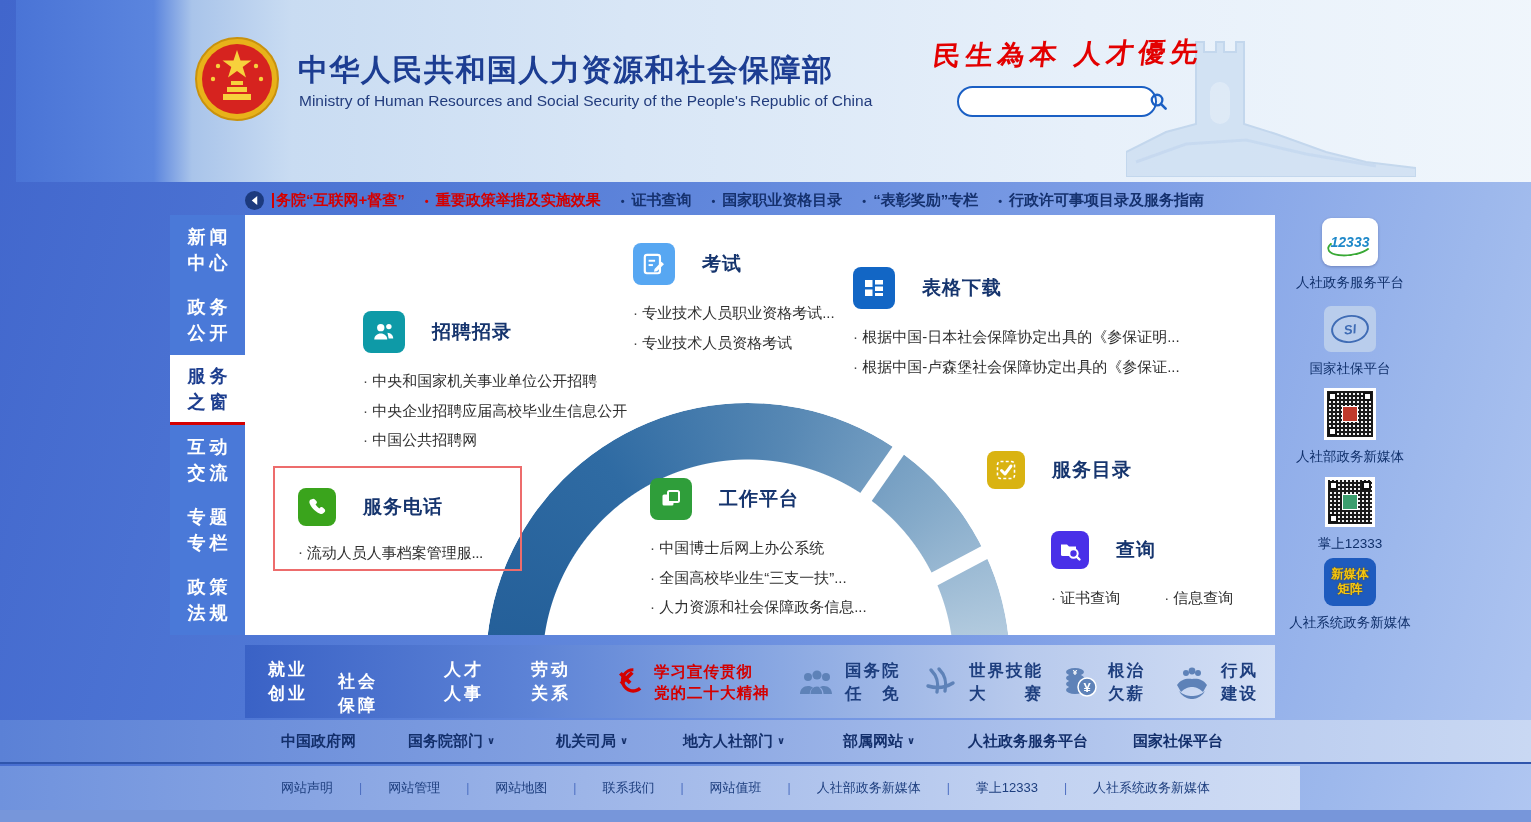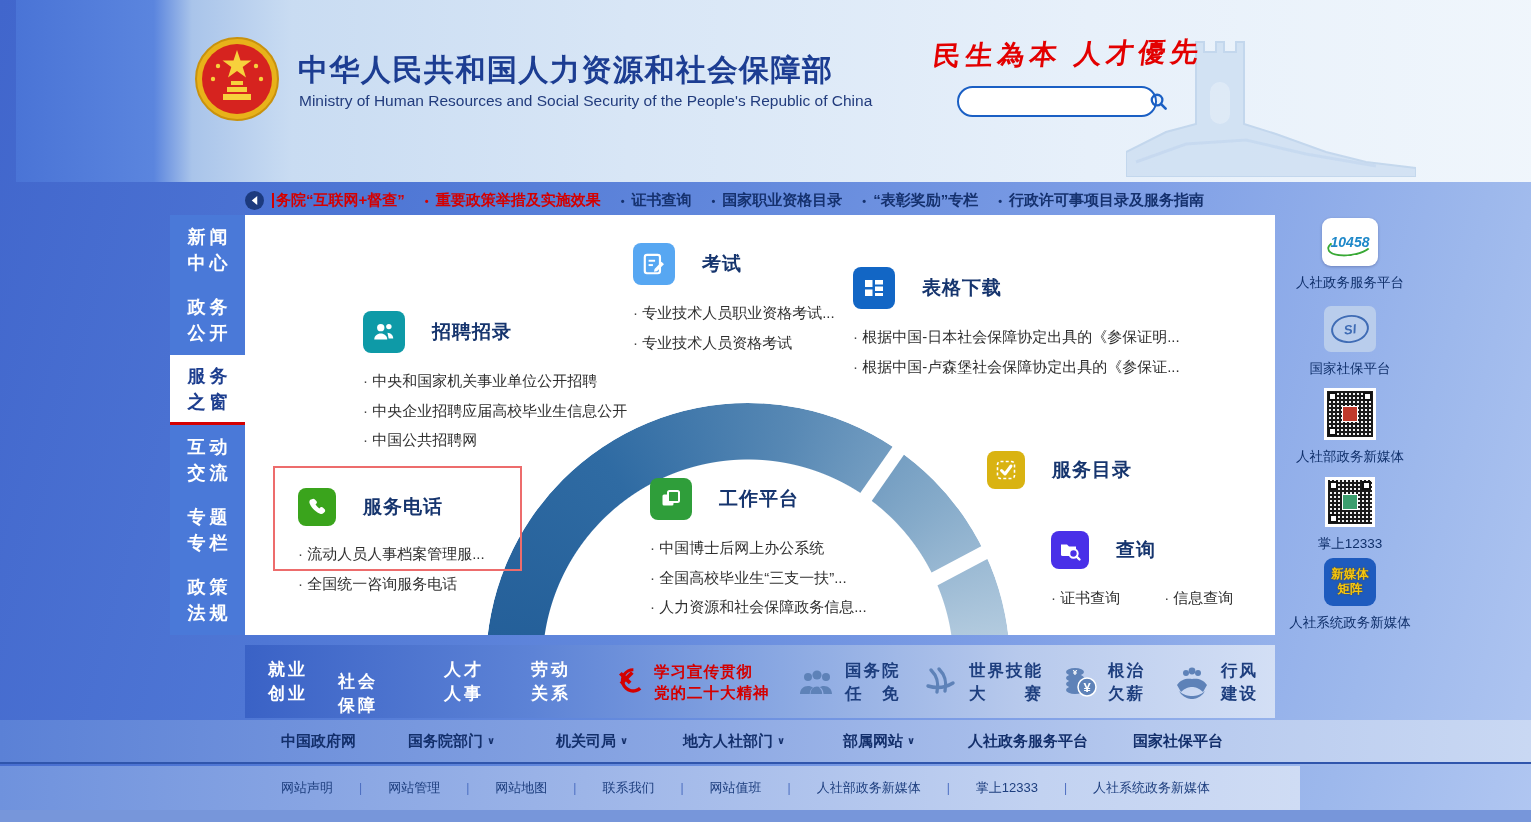--- a/index.html
+++ b/index.html
@@ -249,32 +249,31 @@
         <span class="sec-title">表格下载</span>
       </div>
       <div class="links">
         <div class="lnk">根据中国-日本社会保障协定出具的《参保证明...</div>
         <div class="lnk">根据中国-卢森堡社会保障协定出具的《参保证...</div>
       </div>
     </div>
 
     <div class="hl-box"></div>
 
-    <div class="sec" style="left:53px;top:273px;">
+    <div class="sec" style="left:53px;top:273px;font-family:Liberation Serif, serif;">
       <div class="sec-head">
         <span class="ic ic-38" style="background:#3aa41c">
           <svg width="22" height="22" viewBox="0 0 24 24">
               <path d="M6.4 3.6c.9-.9 2.2-.9 3 0l1.9 1.9c.8.8.8 2 .1 2.8l-1 1.1c1 1.7 2.4 3.1 4.1 4.1l1.1-1c.8-.7 2-.7 2.8.1l1.9 1.9c.8.8.8 2.1 0 3l-1.1 1.1c-1 1-2.5 1.3-3.8.8-5.3-2.2-9.3-6.2-11.5-11.5-.5-1.3-.2-2.8.8-3.8z" fill="#fff"></path>
             </svg>
         </span>
         <span class="sec-title">服务电话</span>
       </div>
       <div class="links">
         <div class="lnk">流动人员人事档案管理服...</div>
-        <div class="lnk">全国统一咨询服务电话</div>
       </div>
     </div>
 
     <div class="sec" style="left:405px;top:263px;">
       <div class="sec-head">
         <span class="ic ic-40" style="background:#2f9e3a">
           <svg width="24" height="24" viewBox="0 0 24 24">
               <rect x="3.5" y="7.5" width="11" height="11" rx="1.5" fill="#fff"></rect>
               <rect x="9" y="4" width="11" height="11" rx="1.5" fill="#2f9e3a" stroke="#fff" stroke-width="2"></rect>
             </svg>
@@ -315,21 +314,21 @@
       <div class="links-row">
         <div class="lnk">证书查询</div>
         <div class="lnk">信息查询</div>
       </div>
     </div>
   </div>
 
   <div class="rail-item" style="top:218px;">
     <div class="badge-12333">
       <span class="swoosh"></span>
-      <span class="t">10458</span>
+      <span class="t">12333</span>
     </div>
     <div class="rail-label">人社政务服务平台</div>
   </div>
   <div class="rail-item" style="top:306px;">
     <div class="badge-si">
       <span class="o">SI</span>
     </div>
     <div class="rail-label">国家社保平台</div>
   </div>
   <div class="rail-item" style="top:388px;">

